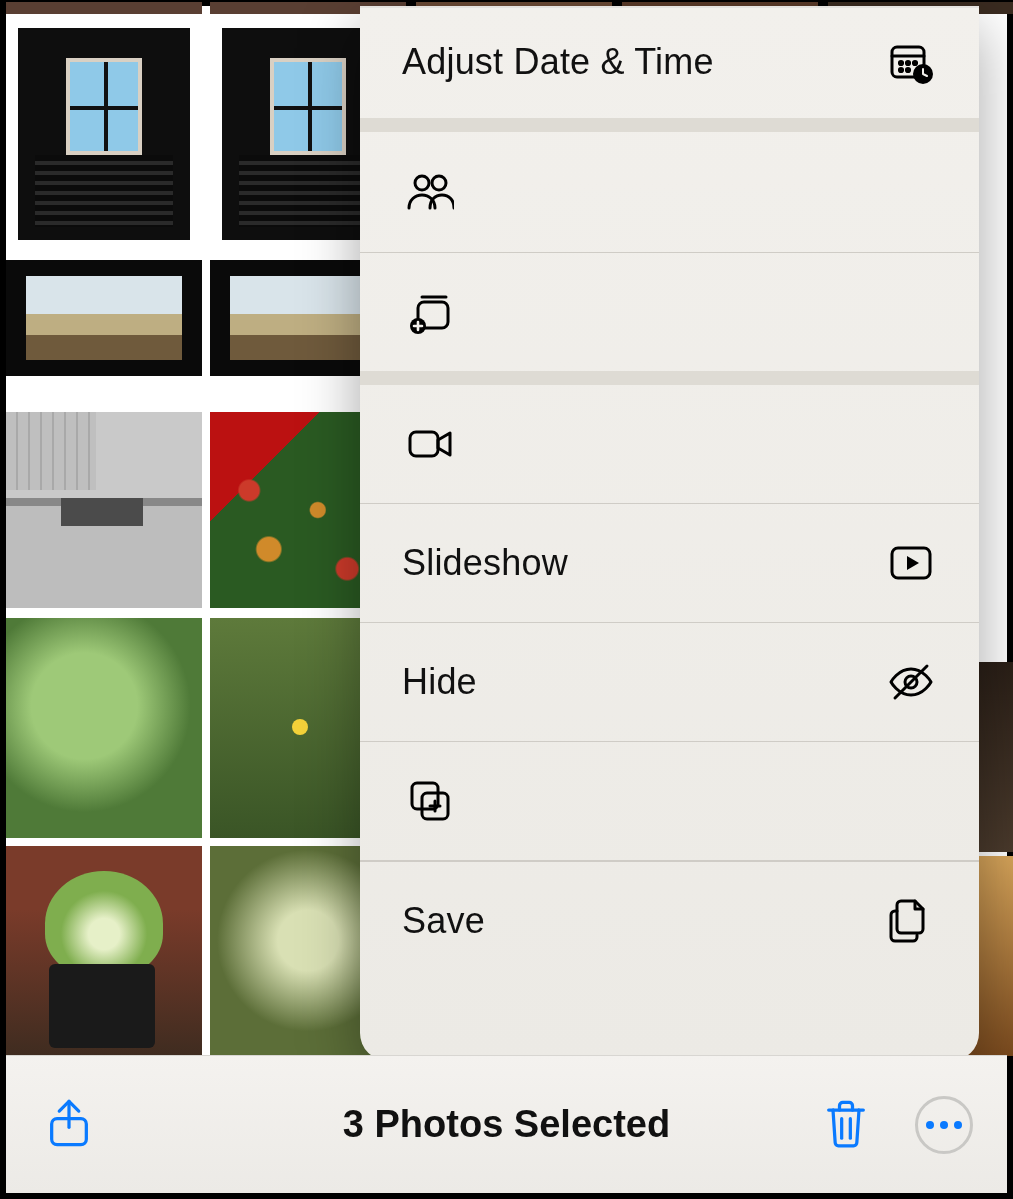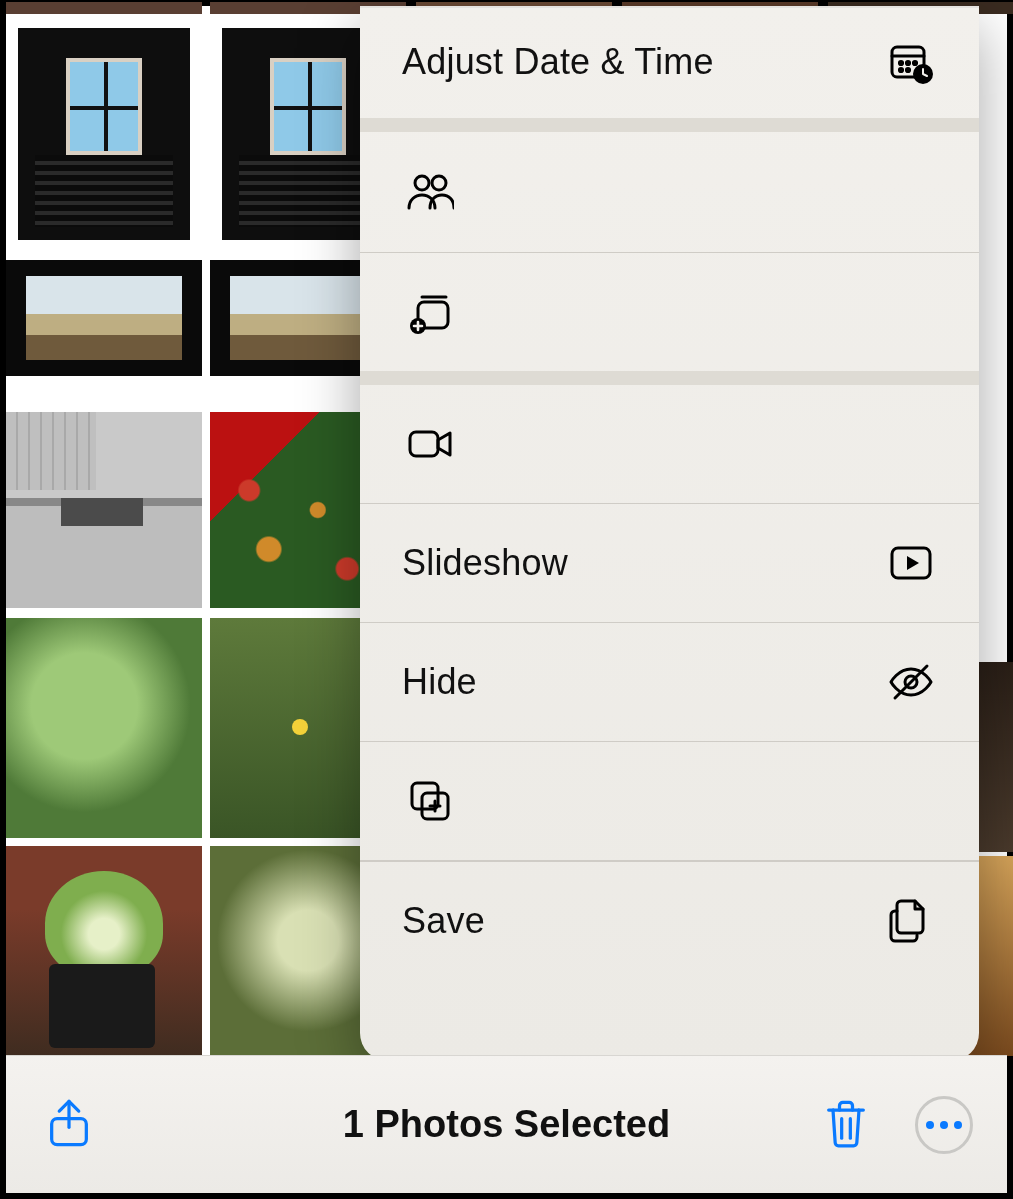--- a/index.html
+++ b/index.html
@@ -260,21 +260,21 @@
   <div class="toolbar">
     <div class="iconbtn">
       <span>
         <svg viewBox="0 0 48 48">
             <path d="M24 4v24"></path>
             <path d="M15 13l9-9 9 9"></path>
             <rect x="8" y="20" width="32" height="24" rx="5"></rect>
           </svg>
       </span>
     </div>
-    <div class="center">1 Photos Selected</div>
+    <div class="center">3 Photos Selected</div>
     <div class="tool-right">
       <div class="iconbtn">
         <span>
           <svg viewBox="0 0 48 48">
               <path d="M8 12h32"></path>
               <path d="M18 12V8a3 3 0 0 1 3-3h6a3 3 0 0 1 3 3v4"></path>
               <path d="M12 12l2 30a3 3 0 0 0 3 3h14a3 3 0 0 0 3-3l2-30"></path>
               <line x1="20" y1="20" x2="20" y2="38"></line>
               <line x1="28" y1="20" x2="28" y2="38"></line>
             </svg>

